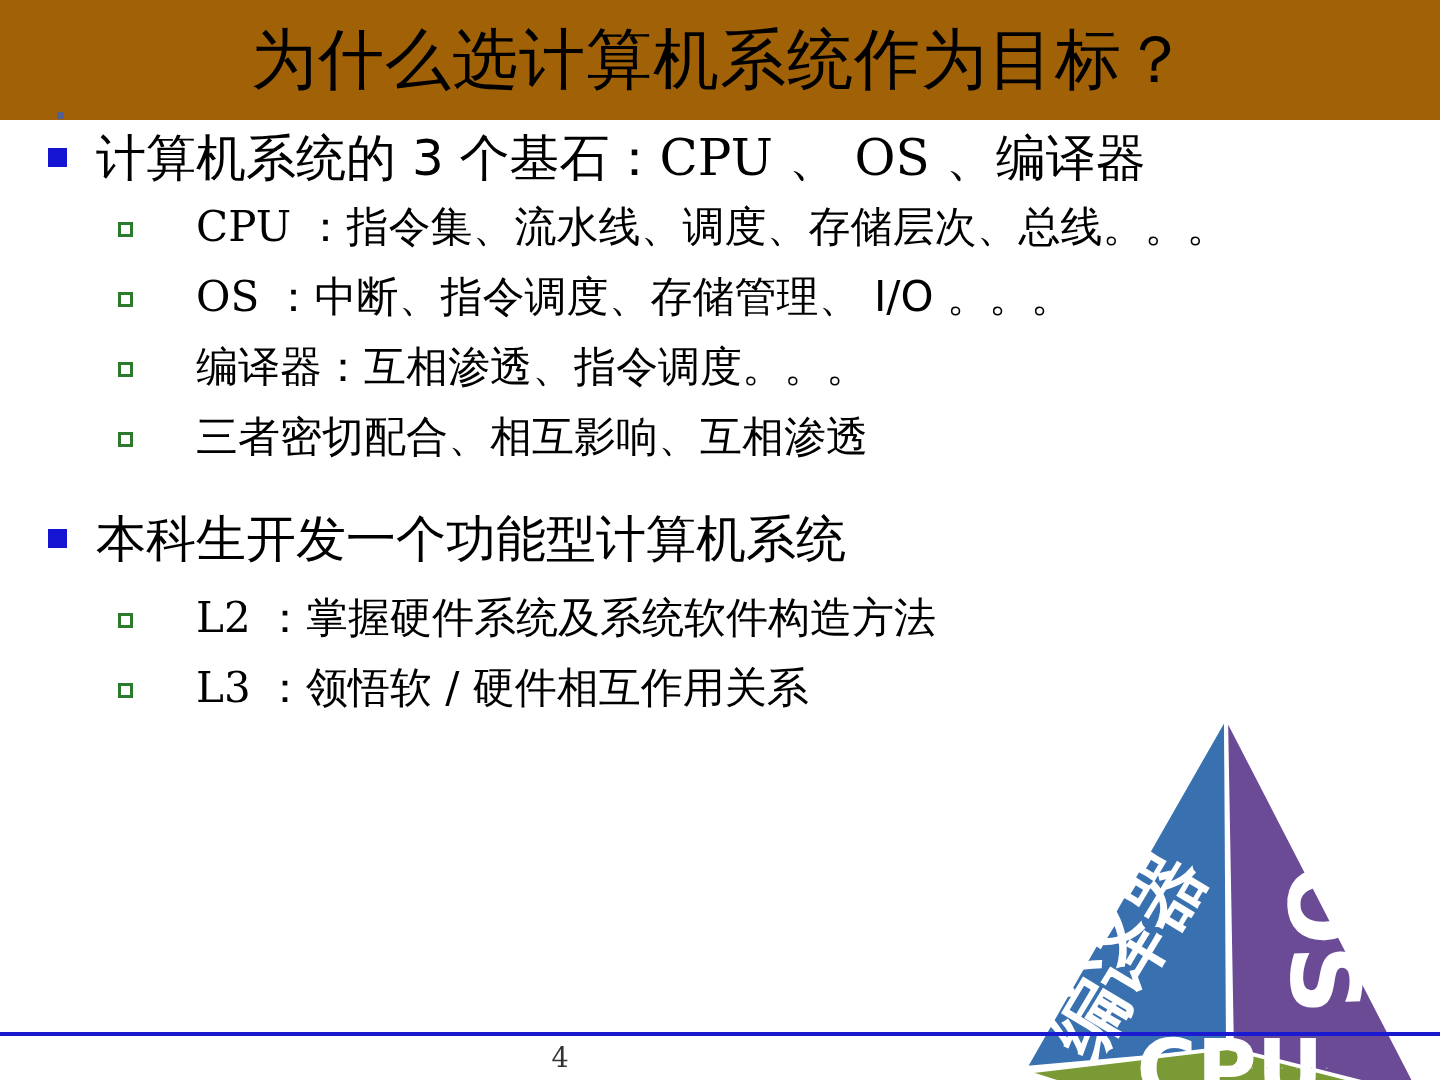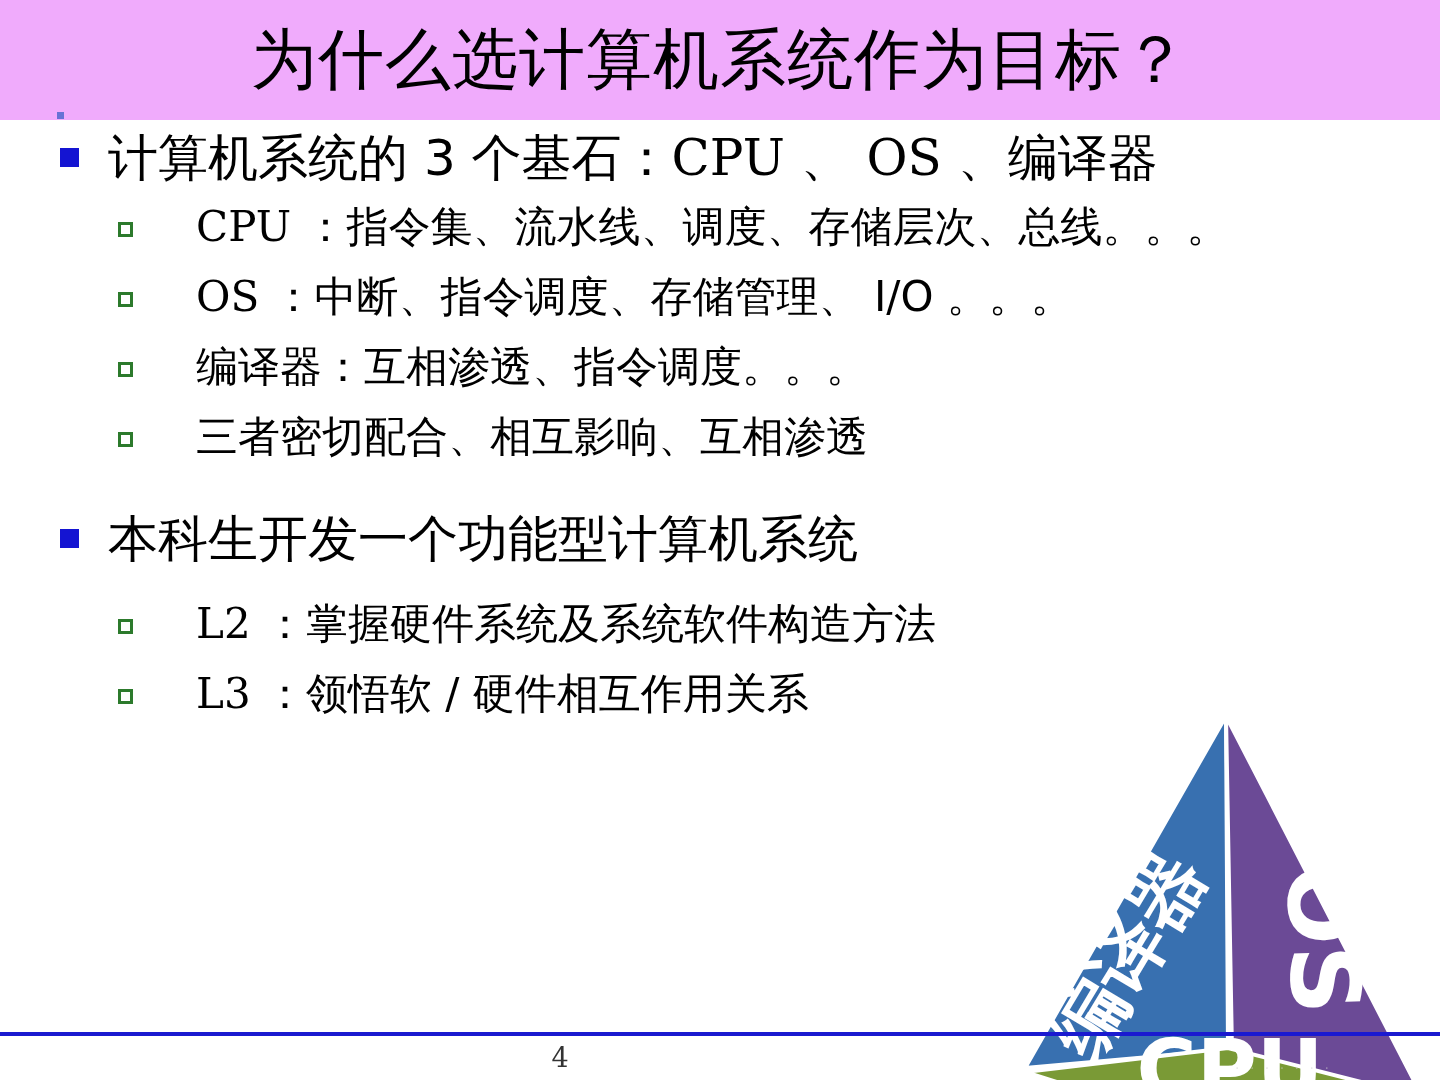--- a/index.html
+++ b/index.html
@@ -22,21 +22,21 @@
     overflow: hidden;
   }
 
   
   #title-band {
     position: absolute;
     left: 0;
     top: 0;
     width: 1440px;
     height: 120px;
-    background: #f0abfc;
+    background: #a16207;
   }
   #title-text {
     position: absolute;
     left: 0;
     top: 8px;
     width: 1440px;
     text-align: center;
     font-family: "DejaVu Sans", "Liberation Sans", sans-serif;
     font-size: 66px;
     line-height: 104px;
@@ -63,21 +63,21 @@
   }
 
   .bullet-row {
     position: relative;
     display: flex;
     align-items: flex-start;
   }
 
   
   .lvl1 {
-    padding-left: 60px;
+    padding-left: 48px;
     margin-bottom: 10px;
   }
   .lvl1 .marker {
     flex: 0 0 auto;
     width: 19px;
     height: 19px;
     background: #1414d2;
     margin-top: 22px;
     margin-right: 29px;
   }
@@ -113,21 +113,21 @@
     font-size: 42px;
     line-height: 54px;
     color: #000000;
     white-space: nowrap;
   }
   .lvl2 .text .latin {
     font-family: "DejaVu Serif", "Liberation Serif", serif;
   }
 
   .gap-after { margin-bottom: 43px; }
-  .gap-big   { margin-bottom: 26px; }
+  .gap-big   { margin-bottom: 20px; }
 
   
   #pyramid {
     position: absolute;
     left: 1000px;
     top: 700px;
     width: 440px;
     height: 400px;
   }
   #pyramid svg { display: block; }

